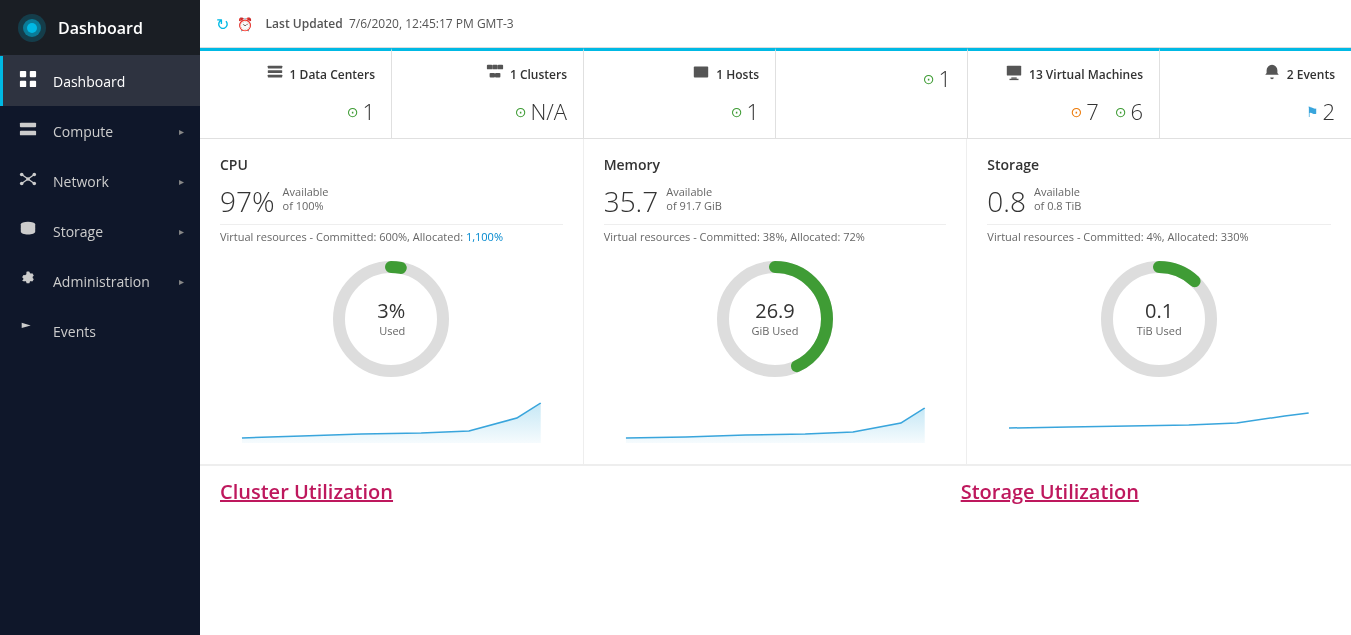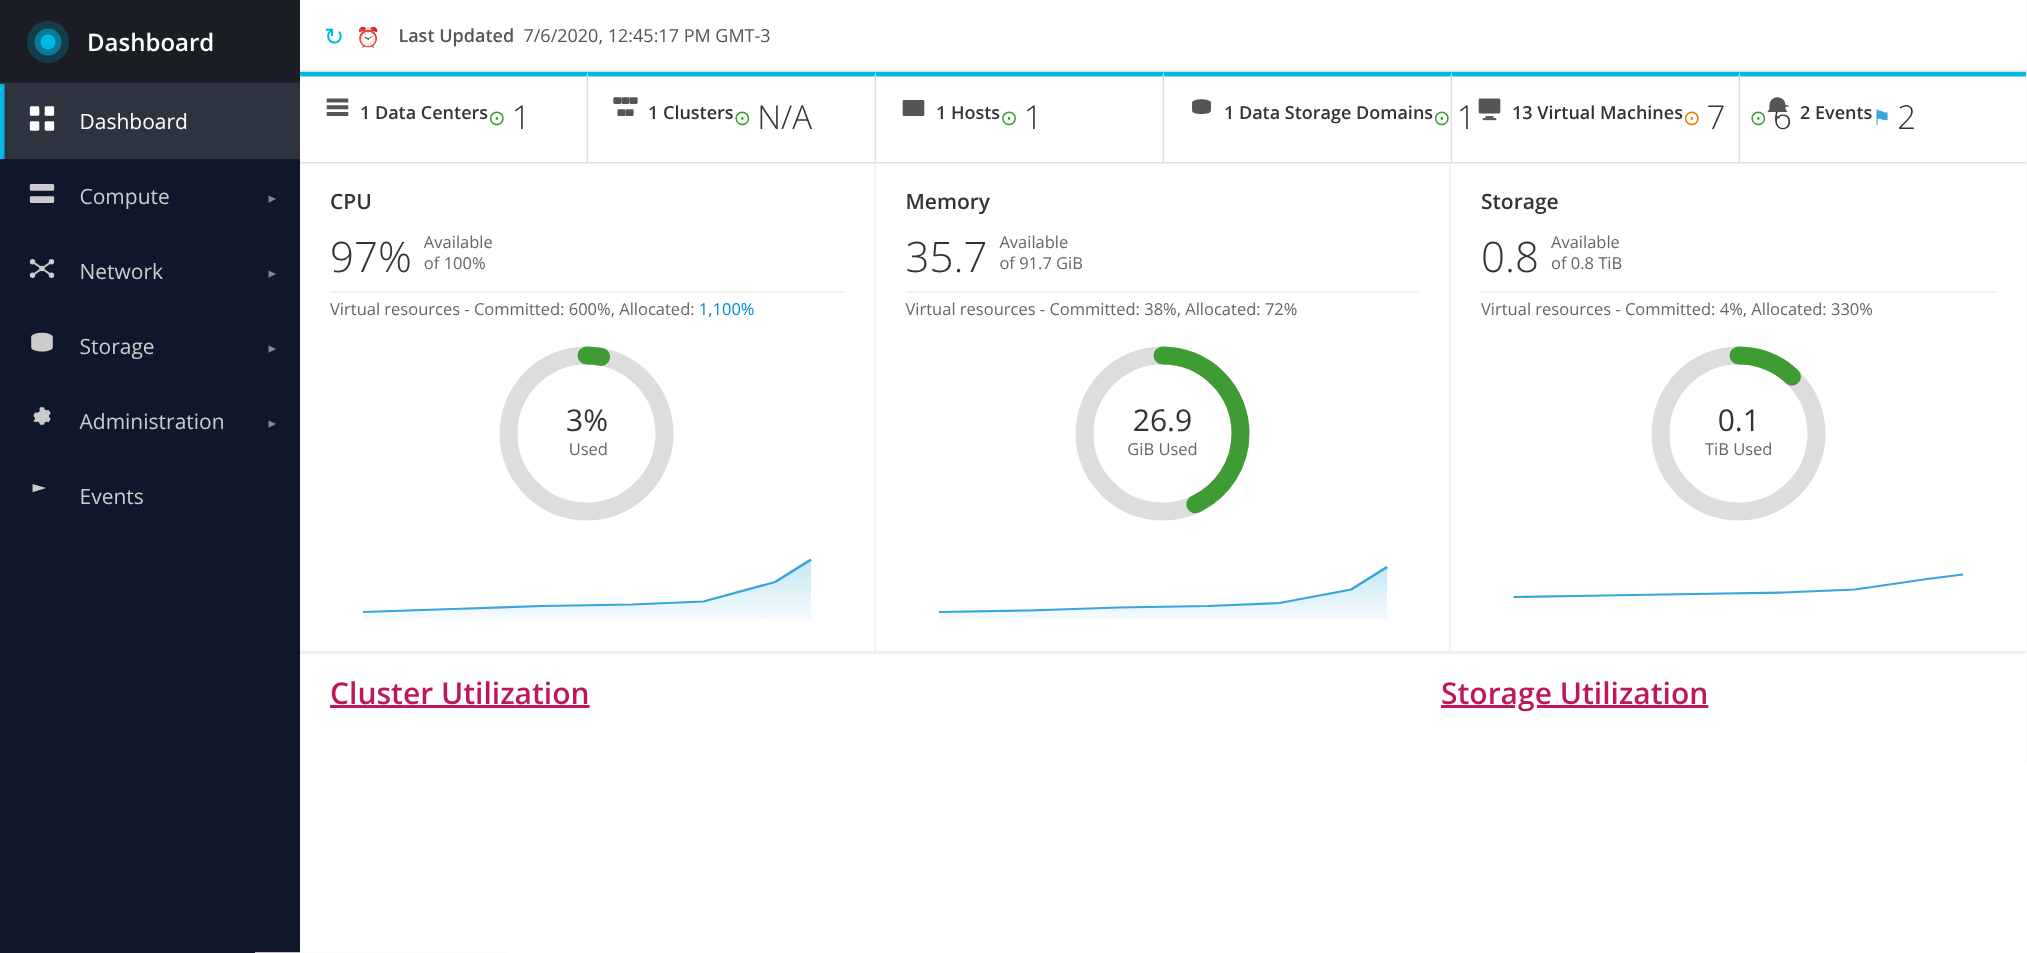--- a/index.html
+++ b/index.html
@@ -76,22 +76,22 @@
     .stats-row {
       display: flex;
       border-bottom: 1px solid #e0e0e0;
       background: #fff;
     }
     .stat-card {
       flex: 1;
       border-right: 1px solid #e0e0e0;
       padding: 12px 16px;
       display: flex;
-      flex-direction: row;
-      align-items: flex-start;
+      flex-direction: column;
+      align-items: flex-end;
       border-top: 3px solid #00b9e4;
       min-width: 0;
     }
     .stat-card:last-child { border-right: none; }
     .stat-card-header {
       display: flex;
       align-items: center;
       gap: 6px;
       margin-bottom: 10px;
       font-size: 12px;
@@ -339,28 +339,20 @@
       <span>1 Hosts</span>
     </div>
     <div class="stat-card-values">
     <div class="stat-value-block">
       <span class="stat-indicator" style="color:#3f9c35">⊙</span>
       <span class="stat-number">1</span>
     </div>
   </div>
   </div>
       <div class="stat-card">
-    <div class="stat-card-header">
-      <span class="stat-card-icon"><svg viewBox="0 0 20 20" fill="#555" width="18" height="18">
-              <ellipse cx="10" cy="6" rx="7" ry="2.5"></ellipse>
-              <path d="M3 6v3c0 1.38 3.13 2.5 7 2.5s7-1.12 7-2.5V6"></path>
-              <path d="M3 9v3c0 1.38 3.13 2.5 7 2.5s7-1.12 7-2.5V9"></path>
-            </svg></span>
-      <span>1 Data Storage Domains</span>
-    </div>
     <div class="stat-card-values">
     <div class="stat-value-block">
       <span class="stat-indicator" style="color:#3f9c35">⊙</span>
       <span class="stat-number">1</span>
     </div>
   </div>
   </div>
       <div class="stat-card">
     <div class="stat-card-header">
       <span class="stat-card-icon"><svg viewBox="0 0 20 20" fill="#555" width="18" height="18">

